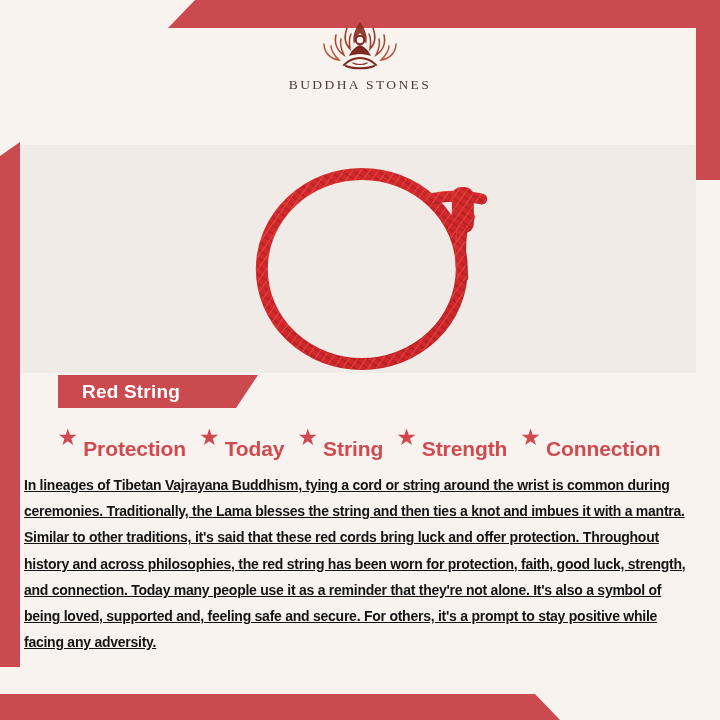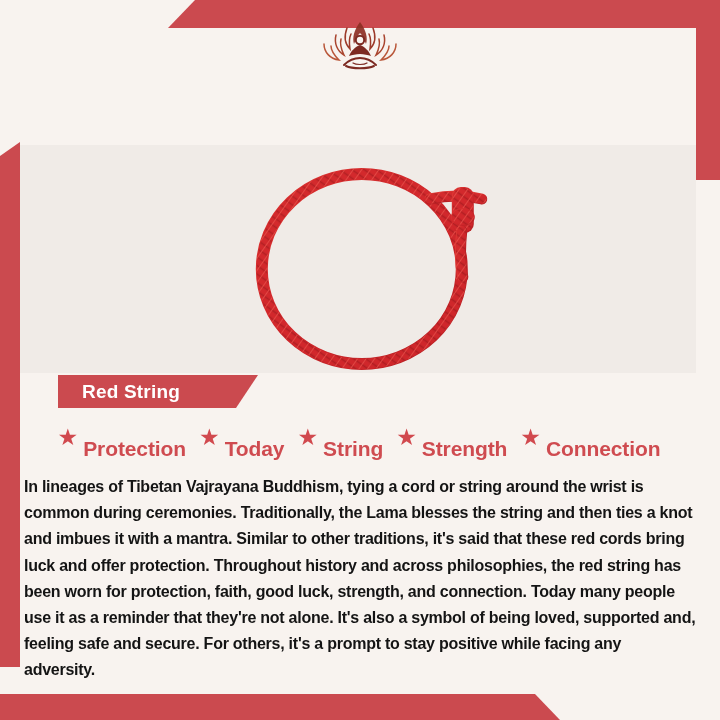--- a/index.html
+++ b/index.html
@@ -182,26 +182,27 @@
     margin-top: 24px;
   }
 
   
   .body-copy {
     position: absolute;
     top: 458px;
     left: 24px;
     width: 672px;
     color: #141414;
-    font-size: 16px;
+    font-size: 14px;
     line-height: 26.2px;
     font-weight: bold;
     font-family: "Liberation Sans", sans-serif;
     letter-spacing: -0.25px;
     z-index: 5;
+    text-decoration: underline;
   }
 </style>
 </head>
 <body>
 
 <div id="page">
 
   <div class="band-top"></div>
   <div class="band-right"></div>
   <div class="band-left"></div>
@@ -224,20 +225,21 @@
       </g>
 
       <g stroke="#7d2a22" stroke-width="2" fill="none" stroke-linecap="round">
         <circle cx="54" cy="24" r="4.2"></circle>
         <path d="M54 29 C49 31 45 35 43 40 C46 39 50 38 54 38 C58 38 62 39 65 40 C63 35 59 31 54 29 Z" fill="#7d2a22" stroke="none"></path>
         <path d="M38 49 C43 44 49 42 54 42 C59 42 65 44 70 49"></path>
         <path d="M40 50 C46 53 62 53 68 50"></path>
         <path d="M47 47 C50 49 58 49 61 47" stroke-width="1.2"></path>
       </g>
     </svg>
+    <div class="logo-text">BUDDHA STONES</div>
   </div>
 
 
   <div class="photo-stage">
     <svg class="bracelet-svg" viewBox="0 0 270 222">
       <defs>
         <linearGradient id="cordg" x1="0" y1="0" x2="1" y2="1">
           <stop offset="0%" stop-color="#e03a35"></stop>
           <stop offset="45%" stop-color="#d1272b"></stop>
           <stop offset="100%" stop-color="#b51f23"></stop>

